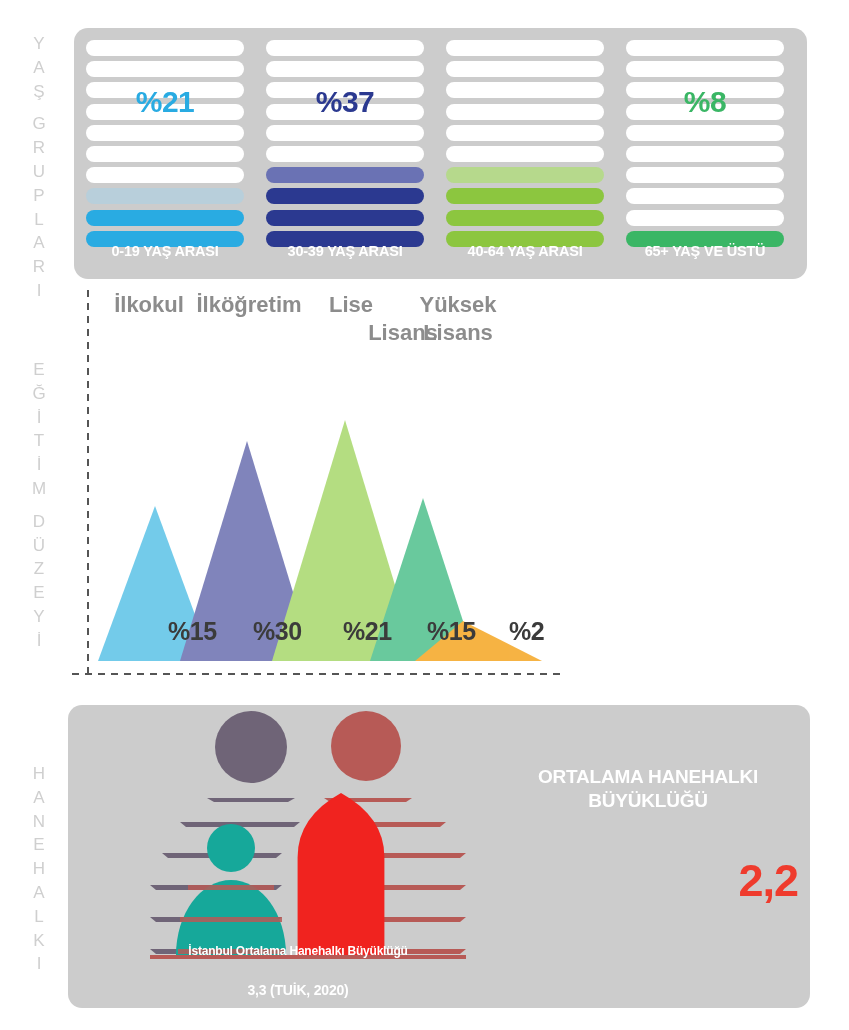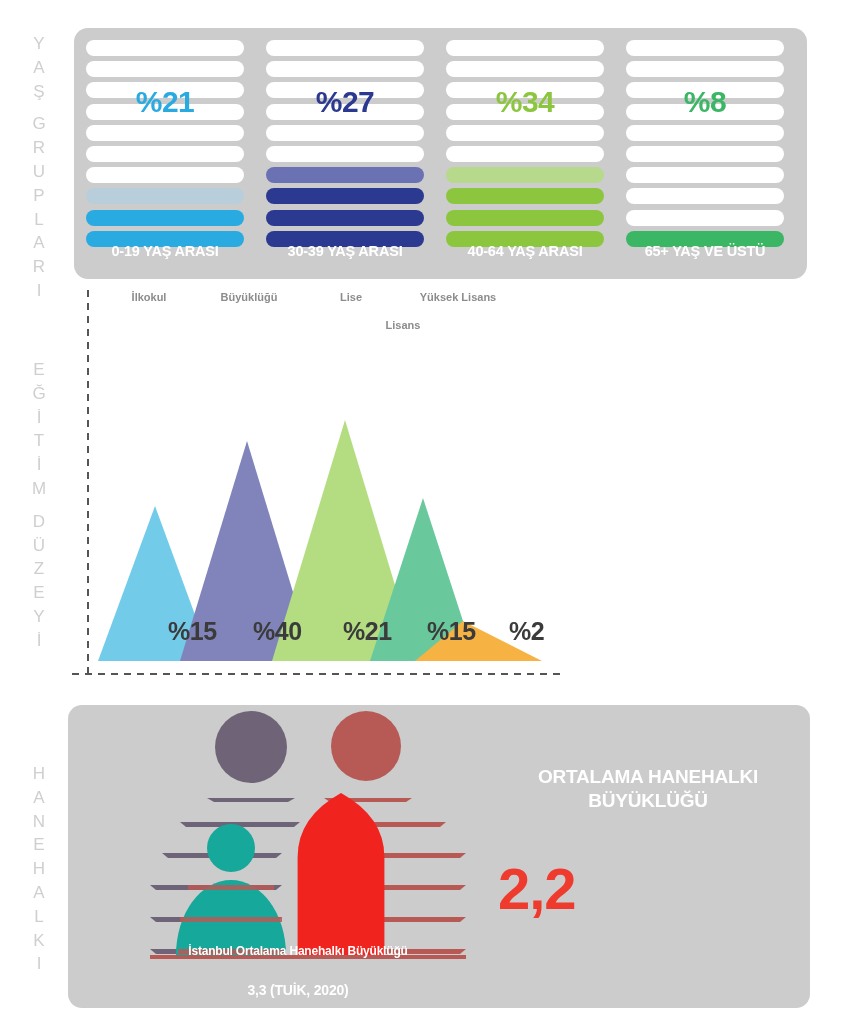--- a/index.html
+++ b/index.html
@@ -40,21 +40,21 @@
   .age-label{
     position:absolute;left:-8px;right:-8px;top:203px;text-align:center;
     color:#ffffff;font-size:14.5px;font-weight:700;letter-spacing:-0.2px;
     white-space:nowrap;
   }
 
   
   #edu-panel{position:absolute;left:0;top:285px;width:849px;height:405px;}
   .edu-head{
     position:absolute;top:6px;
-    color:#8c8c8c;font-size:11px;font-weight:700;text-align:center;
+    color:#8c8c8c;font-size:22px;font-weight:700;text-align:center;
     line-height:1.25;width:130px;
   }
   #edu-svg{position:absolute;left:0;top:0;}
   .tri-pct{
     position:absolute;
     color:#3b3b3b;font-size:25px;font-weight:700;letter-spacing:-0.5px;
     white-space:nowrap;
     margin-left:42px;
   }
   #edu-note{
@@ -77,22 +77,22 @@
   #hh-cap2{
     position:absolute;left:30px;top:277px;width:400px;text-align:center;
     color:#ffffff;font-size:14px;font-weight:700;letter-spacing:-0.2px;
   }
   #hh-title{
     position:absolute;left:430px;top:60px;width:300px;text-align:center;
     color:#ffffff;font-size:19px;font-weight:700;line-height:1.28;
     letter-spacing:-0.2px;
   }
   #hh-value{
-    position:absolute;left:430px;top:150px;width:300px;text-align:left;
-    color:#ef3b2d;font-size:58px;font-weight:700;letter-spacing:-1px;
+    position:absolute;left:430px;top:150px;width:300px;text-align:right;
+    color:#ef3b2d;font-size:45px;font-weight:700;letter-spacing:-1px;
   }
 </style>
 </head>
 <body>
 
 <div class="page">
 
   <div class="vcap" id="cap-age" style="left:22px;top:32px;">
       <span>Y</span>
       <span>A</span>
@@ -154,35 +154,34 @@
           <div class="bar" style="background: rgb(255, 255, 255);"></div>
           <div class="bar" style="background: rgb(255, 255, 255);"></div>
           <div class="bar" style="background: rgb(255, 255, 255);"></div>
           <div class="bar" style="background: rgb(255, 255, 255);"></div>
           <div class="bar" style="background: rgb(255, 255, 255);"></div>
           <div class="bar" style="background: rgb(255, 255, 255);"></div>
           <div class="bar" style="background: rgb(106, 114, 180);"></div>
           <div class="bar" style="background: rgb(43, 57, 144);"></div>
           <div class="bar" style="background: rgb(43, 57, 144);"></div>
           <div class="bar" style="background: rgb(43, 57, 144);"></div>
-          <div class="age-pct" style="color: rgb(43, 57, 144);">%27</div>
+          <div class="age-pct" style="color: rgb(43, 57, 144);">%37</div>
           <div class="age-label">30-39 YAŞ ARASI</div>
         </div>
         <div class="age-col" style="left: 372px;">
           <div class="bar" style="background: rgb(255, 255, 255);"></div>
           <div class="bar" style="background: rgb(255, 255, 255);"></div>
           <div class="bar" style="background: rgb(255, 255, 255);"></div>
           <div class="bar" style="background: rgb(255, 255, 255);"></div>
           <div class="bar" style="background: rgb(255, 255, 255);"></div>
           <div class="bar" style="background: rgb(255, 255, 255);"></div>
           <div class="bar" style="background: rgb(182, 217, 140);"></div>
           <div class="bar" style="background: rgb(140, 198, 63);"></div>
           <div class="bar" style="background: rgb(140, 198, 63);"></div>
           <div class="bar" style="background: rgb(140, 198, 63);"></div>
-          <div class="age-pct" style="color: rgb(140, 198, 63);">%34</div>
           <div class="age-label">40-64 YAŞ ARASI</div>
         </div>
         <div class="age-col" style="left: 552px;">
           <div class="bar" style="background: rgb(255, 255, 255);"></div>
           <div class="bar" style="background: rgb(255, 255, 255);"></div>
           <div class="bar" style="background: rgb(255, 255, 255);"></div>
           <div class="bar" style="background: rgb(255, 255, 255);"></div>
           <div class="bar" style="background: rgb(255, 255, 255);"></div>
           <div class="bar" style="background: rgb(255, 255, 255);"></div>
           <div class="bar" style="background: rgb(255, 255, 255);"></div>
@@ -191,41 +190,41 @@
           <div class="bar" style="background: rgb(58, 182, 101);"></div>
           <div class="age-pct" style="color: rgb(58, 182, 101);">%8</div>
           <div class="age-label">65+ YAŞ VE ÜSTÜ</div>
         </div>
       </div>
   </div>
 
   <div id="edu-panel">
 
     <div class="edu-head" style="left:84px;">İlkokul</div>
-    <div class="edu-head" style="left:184px;">Büyüklüğü</div>
+    <div class="edu-head" style="left:184px;">İlköğretim</div>
     <div class="edu-head" style="left:286px;">Lise</div>
     <div class="edu-head" style="left:338px;margin-top:28px;">Lisans</div>
     <div class="edu-head" style="left:410px;width:96px;">Yüksek Lisans</div>
 
     <svg id="edu-svg" width="849" height="405" aria-hidden="true">
 
       <line x1="88" y1="5" x2="88" y2="390" stroke="#555555" stroke-width="2" stroke-dasharray="7,6"></line>
       <line x1="72" y1="389" x2="560" y2="389" stroke="#555555" stroke-width="2" stroke-dasharray="7,6"></line>
 
       <g opacity="0.85">
         <polygon points="98,376 155,221 212,376" fill="#5bc2e7"></polygon>
         <polygon points="180,376 247,156 314,376" fill="#6a6fb0"></polygon>
         <polygon points="272,376 345,135 418,376" fill="#a8d86c"></polygon>
         <polygon points="370,376 423,213 476,376" fill="#4fc08d"></polygon>
         <polygon points="415,376 463,336 542,376" fill="#f5a623"></polygon>
       </g>
     </svg>
 
     <div class="tri-pct" style="left:126px;top:332px;">%15</div>
-    <div class="tri-pct" style="left:211px;top:332px;">%40</div>
+    <div class="tri-pct" style="left:211px;top:332px;">%30</div>
     <div class="tri-pct" style="left:301px;top:332px;">%21</div>
     <div class="tri-pct" style="left:385px;top:332px;">%15</div>
     <div class="tri-pct" style="left:467px;top:332px;">%2</div>
 
     <div id="edu-note">
       <span>TOMTOM MAHALLESİ NÜFUSUNUN</span><br>
       <span class="g">%21'LİK KISMI,</span><span> </span><span class="g">LİSE MEZUNU OLUP,</span><br>
       <span>EN YÜKSEK ORANA SAHİPTİR.</span>
     </div>
   </div>

